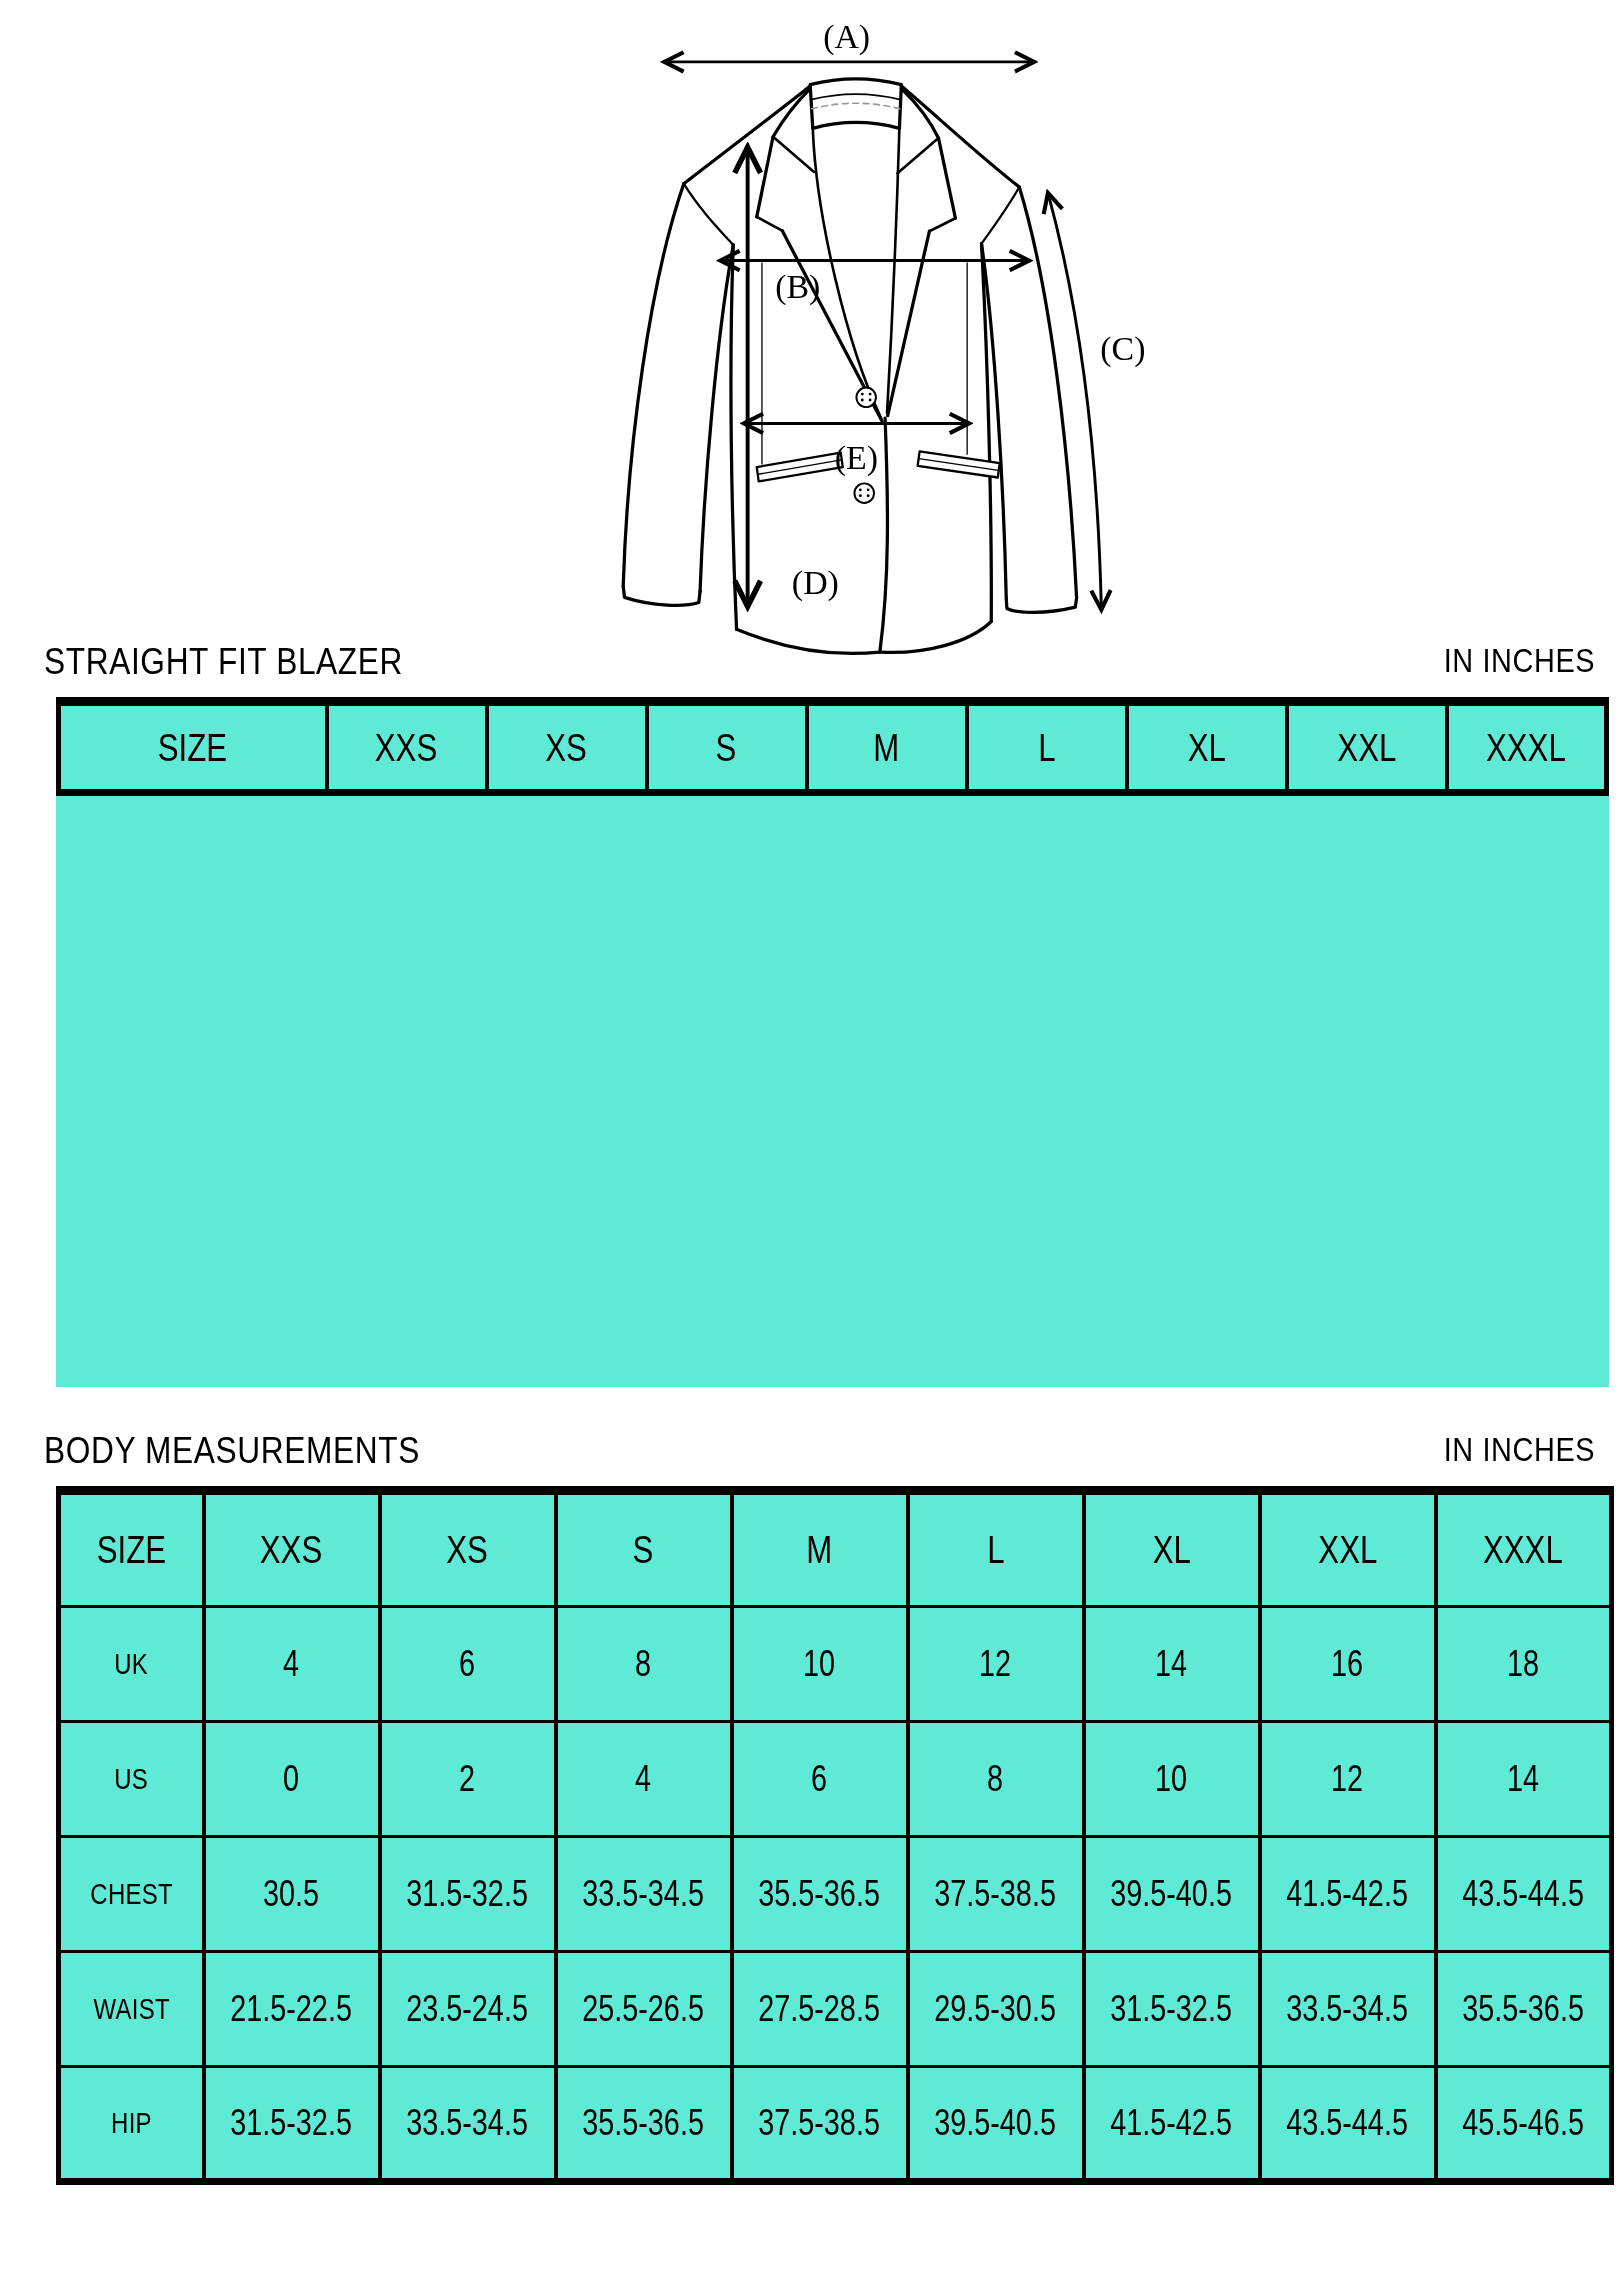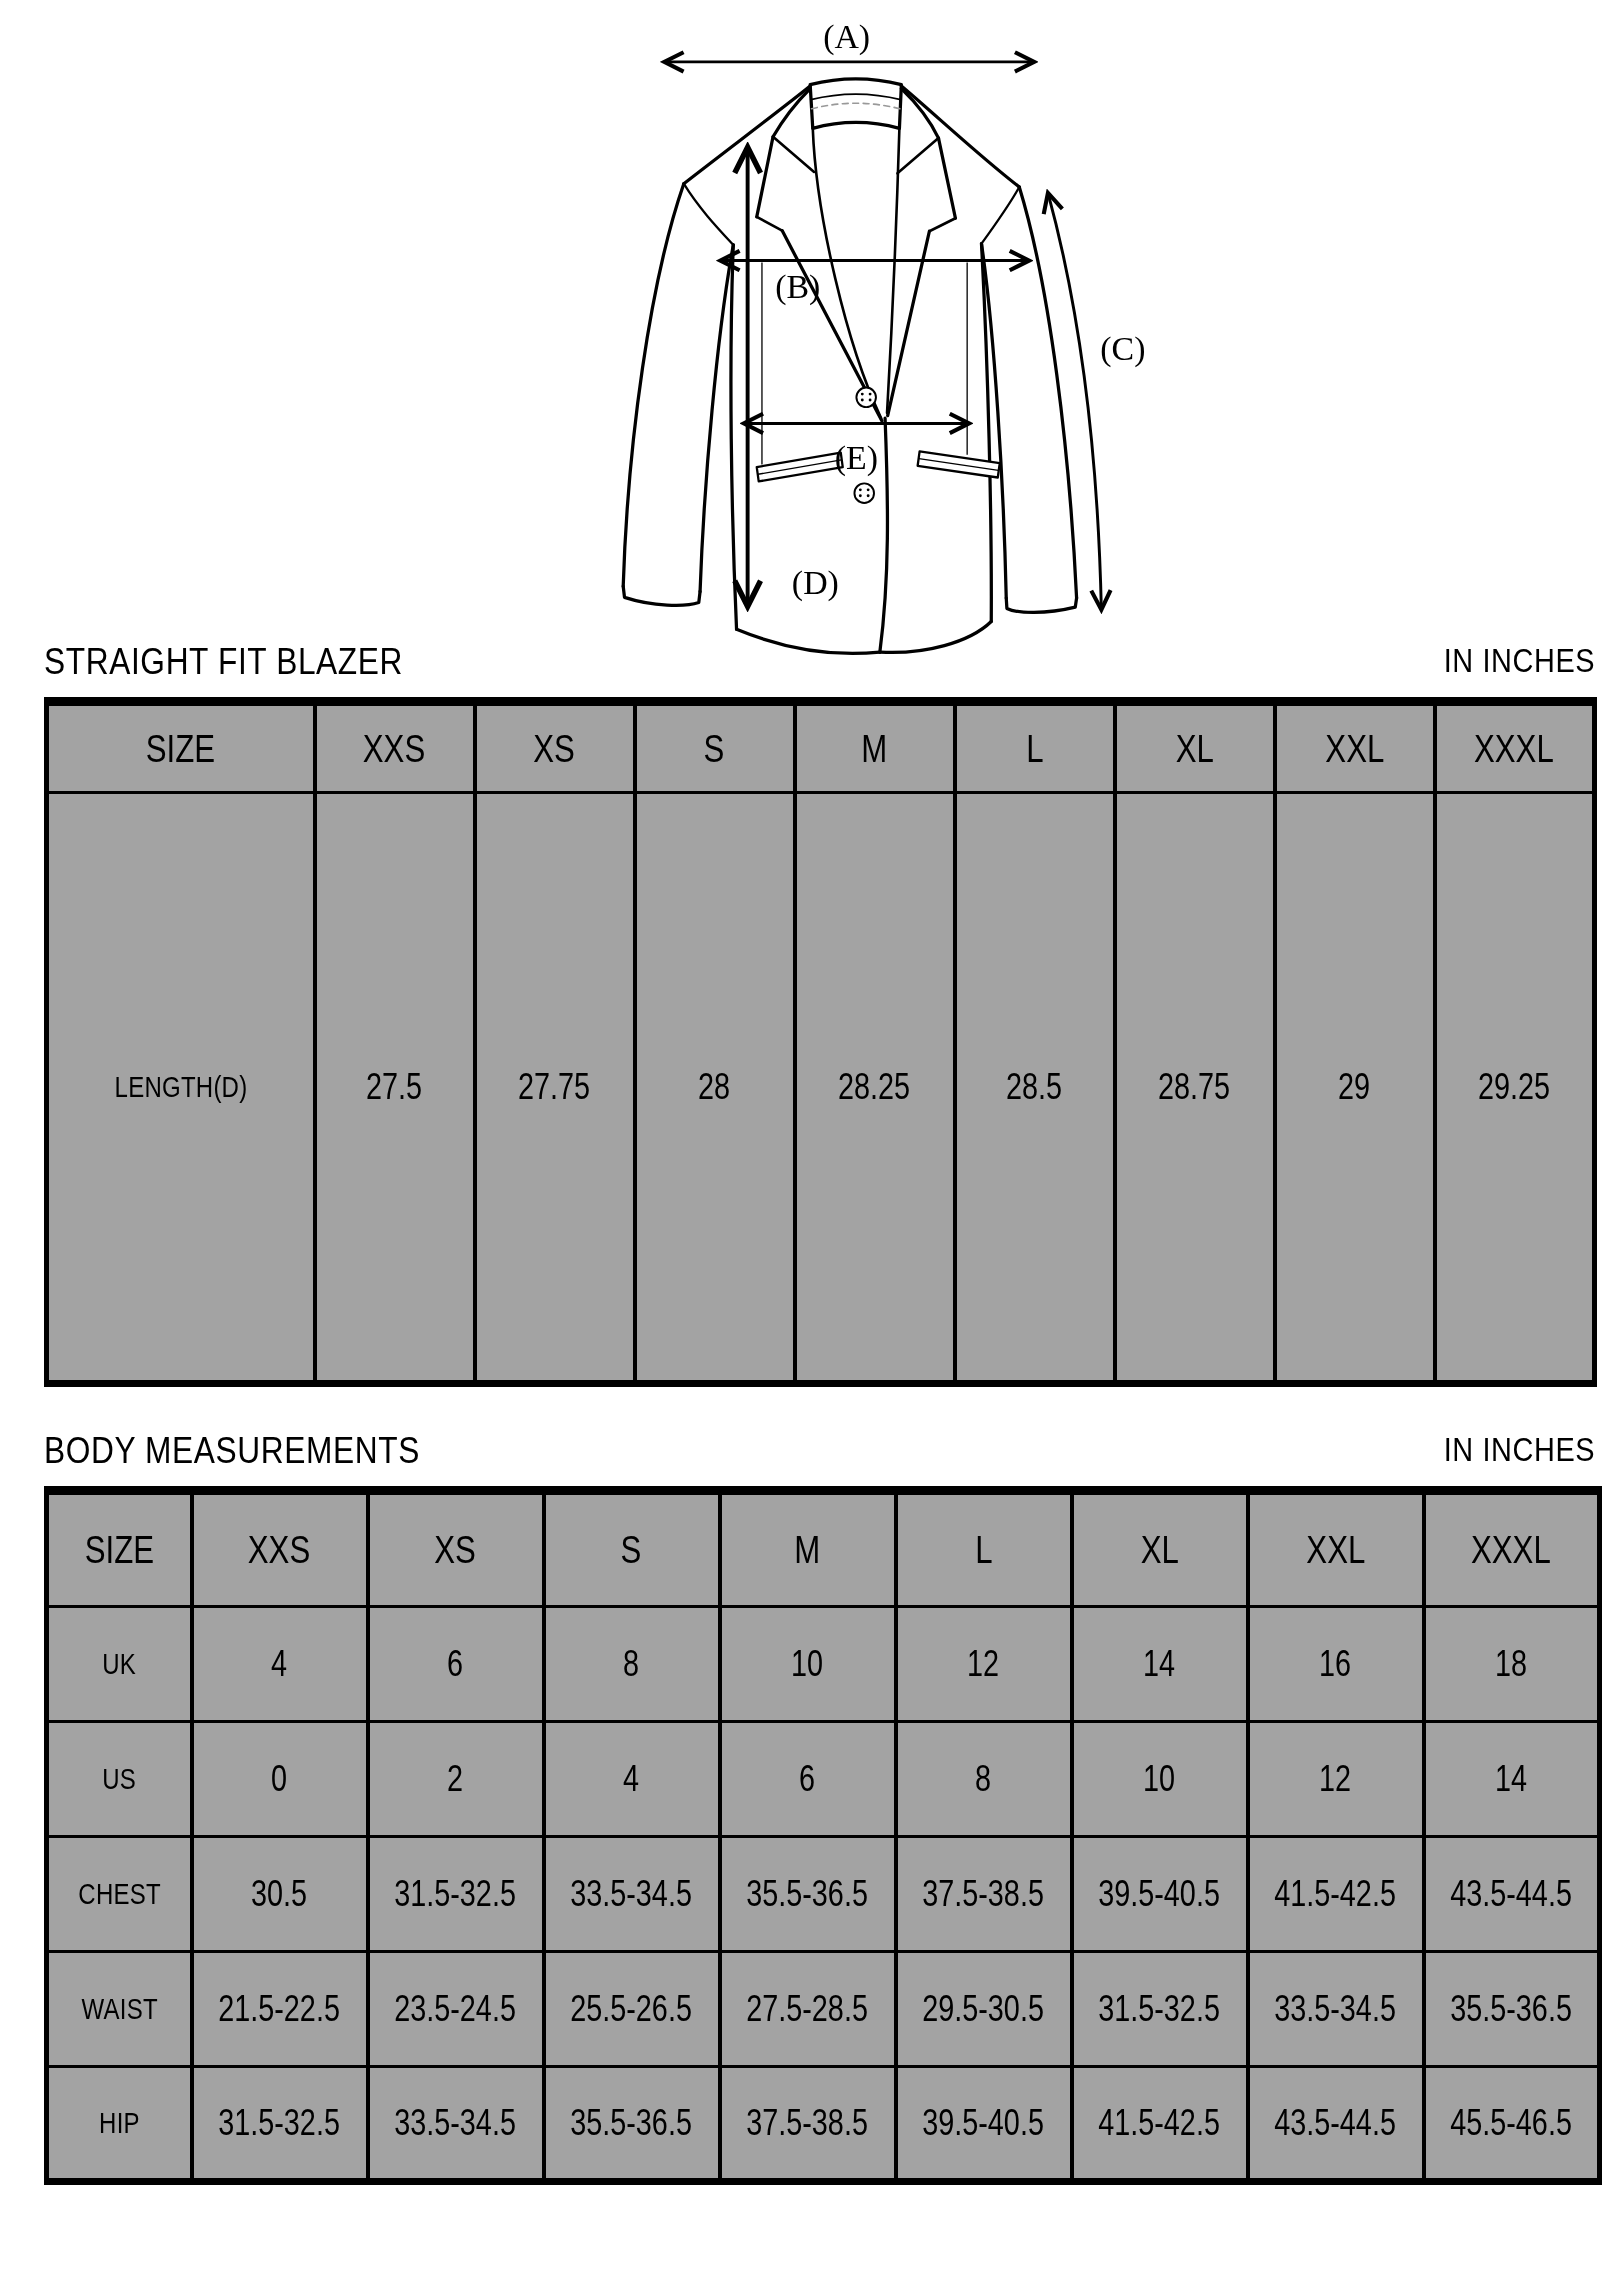--- a/index.html
+++ b/index.html
@@ -33,24 +33,24 @@
     justify-content:space-between;
     align-items:flex-start;
   }
   .sec-title .cond{font-size:36px; transform:scaleX(0.88); transform-origin:left bottom; letter-spacing:0.7px;}
   .sec-unit  .cond{font-size:34px; transform:scaleX(0.85); transform-origin:right bottom; letter-spacing:0.7px;}
   #t1-head{top:641px;}
   #t2-head{top:1430px;}
   
   table{
     position:absolute;
-    left:44px;
+    left:56px;
     border-collapse:collapse;
     table-layout:fixed;
-    background:#a3a3a3;
+    background:#5eead4;
     border:5.9px solid #000;
     border-top-width:9.8px;
     border-bottom-width:7.2px;
   }
   #table1{top:697px; width:1550px; height:690px;}
   #table2{top:1486px; width:1551px; height:689px;}
   #table1 col{width:160px;} #table1 col.label-col{width:268px;}
   #table2 col{width:176px;} #table2 col.label-col{width:145px;}
   #table1 thead tr{height:91px;} #table1 tbody tr{height:120px;}
   #table2 thead tr{height:116px;} #table2 tbody tr{height:115px;text-decoration:underline;}
@@ -189,31 +189,20 @@
           <th><span class="cond">XS</span></th>
           <th><span class="cond">S</span></th>
           <th><span class="cond">M</span></th>
           <th><span class="cond">L</span></th>
           <th><span class="cond">XL</span></th>
           <th><span class="cond">XXL</span></th>
           <th><span class="cond">XXXL</span></th>
         </tr>
       </thead>
       <tbody>
-        <tr>
-          <th><span class="cond">LENGTH(D)</span></th>
-          <td><span class="cond">27.5</span></td>
-          <td><span class="cond">27.75</span></td>
-          <td><span class="cond">28</span></td>
-          <td><span class="cond">28.25</span></td>
-          <td><span class="cond">28.5</span></td>
-          <td><span class="cond">28.75</span></td>
-          <td><span class="cond">29</span></td>
-          <td><span class="cond">29.25</span></td>
-        </tr>
       </tbody>
     </table>
 
   <div class="sec-head" id="t2-head">
     <div class="sec-title"><span class="cond">BODY MEASUREMENTS</span></div>
     <div class="sec-unit"><span class="cond">IN INCHES</span></div>
   </div>
   <table id="table2">
       <colgroup>
         <col class="label-col">

